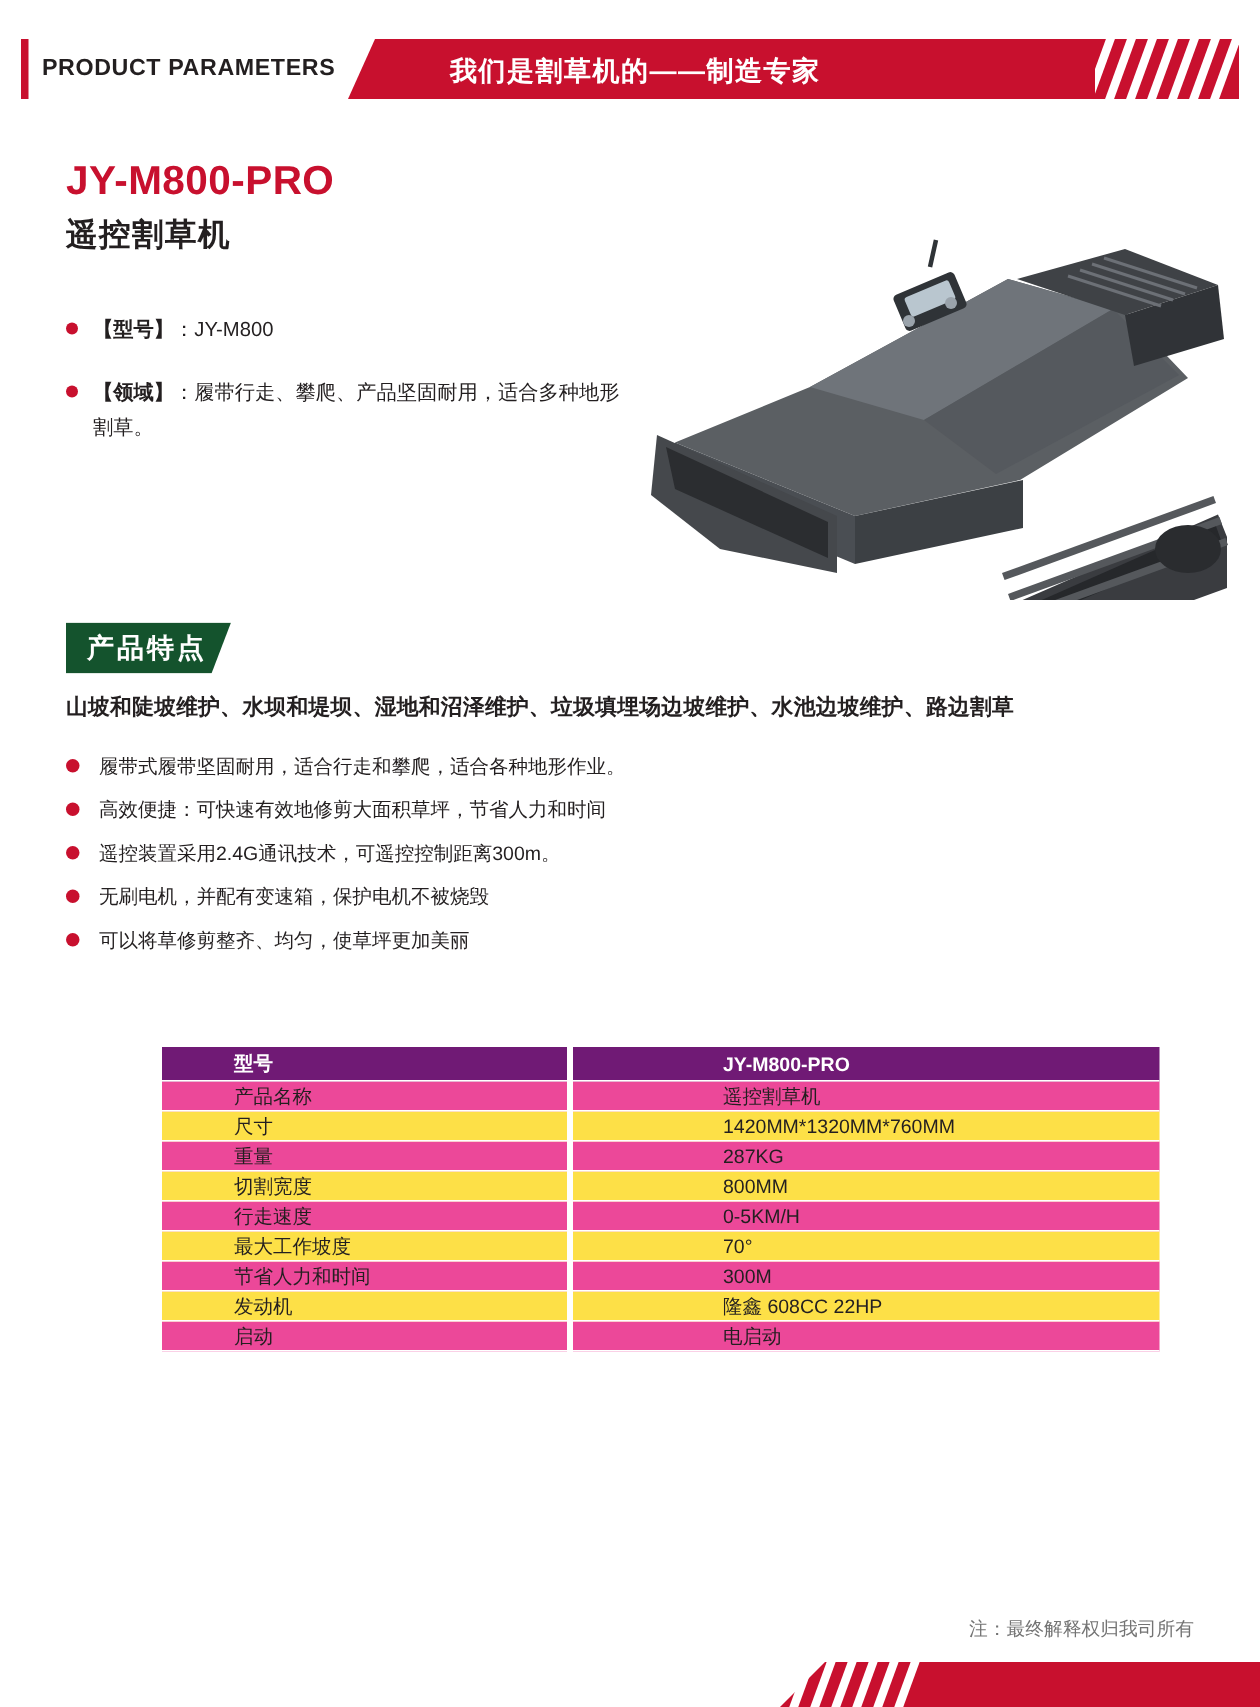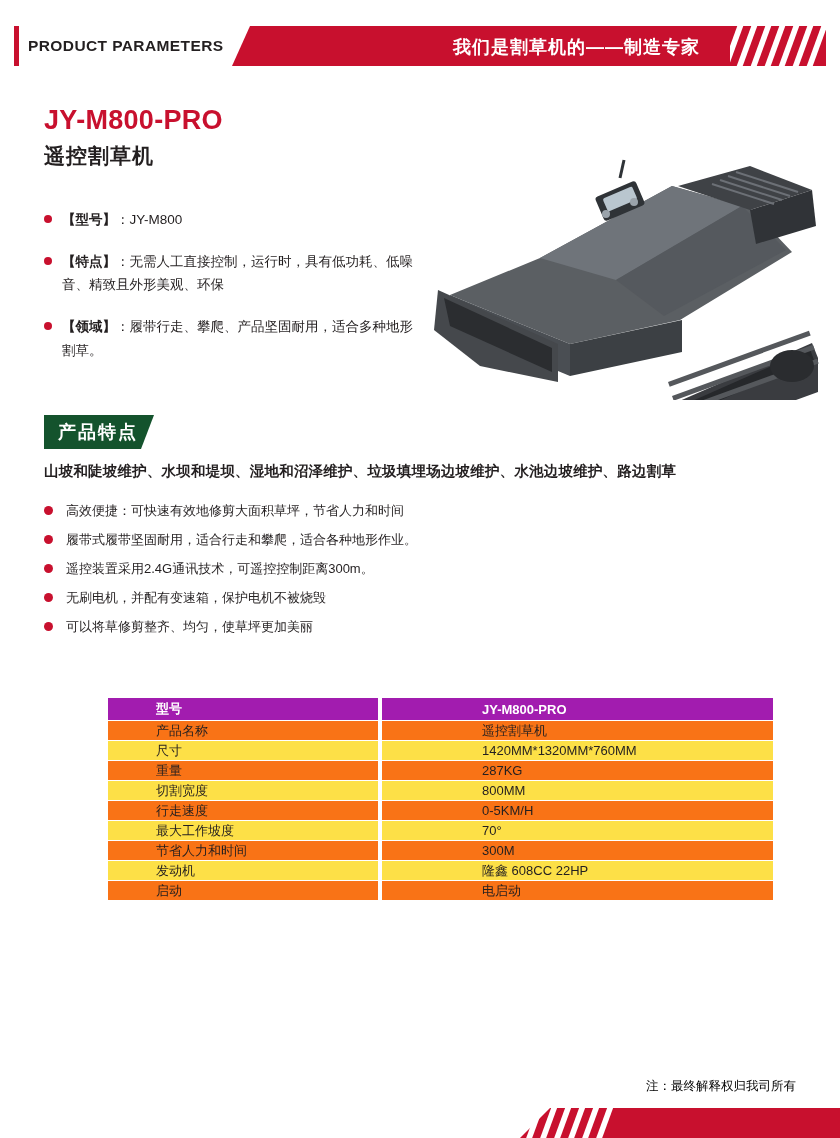--- a/index.html
+++ b/index.html
@@ -55,21 +55,21 @@
     width: 594px;
     height: 40px;
     background: #c8102e;
     clip-path: polygon(18px 0, 100% 0, 100% 100%, 0 100%);
   }
   .header-band-title {
     position: absolute;
     left: 300px;
     top: 9px;
     width: 400px;
-    text-align: right;
+    text-align: left;
     font-size: 18px;
     font-weight: bold;
     color: #ffffff;
     letter-spacing: 1px;
   }
   .header-stripes {
     position: absolute;
     right: 14px;
     top: 0;
     width: 96px;
@@ -213,45 +213,45 @@
     border-bottom: 1px solid #ffffff;
   }
   .spec-table td.label {
     width: 222px;
     padding-left: 48px;
   }
   .spec-table td.value {
     padding-left: 100px;
   }
   .spec-table tr.head td {
-    background: #a21caf;
+    background: #701a75;
     color: #ffffff;
     font-weight: bold;
     height: 22px;
   }
   .spec-table tr.odd td {
-    background: #f97316;
+    background: #ec4899;
   }
   .spec-table tr.even td {
     background: #fde047;
   }
   .spec-table tr.head td.sep,
   .spec-table tr td.sep {
     width: 4px;
     padding: 0;
     background: #ffffff;
   }
 
   
   .footer-note {
     position: absolute;
     right: 44px;
     top: 1078px;
     font-size: 12.5px;
-    color: #000000;
+    color: #737373;
   }
   .footer-stripe-wrap {
     position: absolute;
     right: 0;
     bottom: 0;
     width: 320px;
     height: 40px;
     overflow: hidden;
   }
   .footer-red {
@@ -296,24 +296,20 @@
   <div class="model-title">JY-M800-PRO</div>
   <div class="model-sub">遥控割草机</div>
 
   <div class="spec-list">
     <div class="spec-item">
       <span class="dot"></span>
       <b>【型号】</b><span>：JY-M800</span>
     </div>
     <div class="spec-item">
       <span class="dot"></span>
-      <b>【特点】</b><span>：无需人工直接控制，运行时，具有低功耗、低噪音、精致且外形美观、环保</span>
-    </div>
-    <div class="spec-item">
-      <span class="dot"></span>
       <b>【领域】</b><span>：履带行走、攀爬、产品坚固耐用，适合多种地形割草。</span>
     </div>
   </div>
 
   <svg class="product-photo" viewBox="0 0 400 270">
 
     <path d="M232 283 L392 213 L398 228 L398 262 L244 318 L230 308 Z" fill="#3a3c40"></path>
     <path d="M236 287 L390 219 L394 230 L240 296 Z" fill="#26282b"></path>
 
     <path d="M30 165 L120 128 L252 56 L330 78 L372 122 L260 190 L150 214 Z" fill="#5b5f63"></path>
@@ -356,25 +352,25 @@
   </svg>
 
   <div class="section-banner">
     <span>产品特点</span>
   </div>
   <div class="section-lead">山坡和陡坡维护、水坝和堤坝、湿地和沼泽维护、垃圾填埋场边坡维护、水池边坡维护、路边割草</div>
 
   <div class="feature-list">
     <div class="feature-item">
       <span class="dot"></span>
+      <span>履带式履带坚固耐用，适合行走和攀爬，适合各种地形作业。</span>
+    </div>
+    <div class="feature-item">
+      <span class="dot"></span>
       <span>高效便捷：可快速有效地修剪大面积草坪，节省人力和时间</span>
-    </div>
-    <div class="feature-item">
-      <span class="dot"></span>
-      <span>履带式履带坚固耐用，适合行走和攀爬，适合各种地形作业。</span>
     </div>
     <div class="feature-item">
       <span class="dot"></span>
       <span>遥控装置采用2.4G通讯技术，可遥控控制距离300m。</span>
     </div>
     <div class="feature-item">
       <span class="dot"></span>
       <span>无刷电机，并配有变速箱，保护电机不被烧毁</span>
     </div>
     <div class="feature-item">

